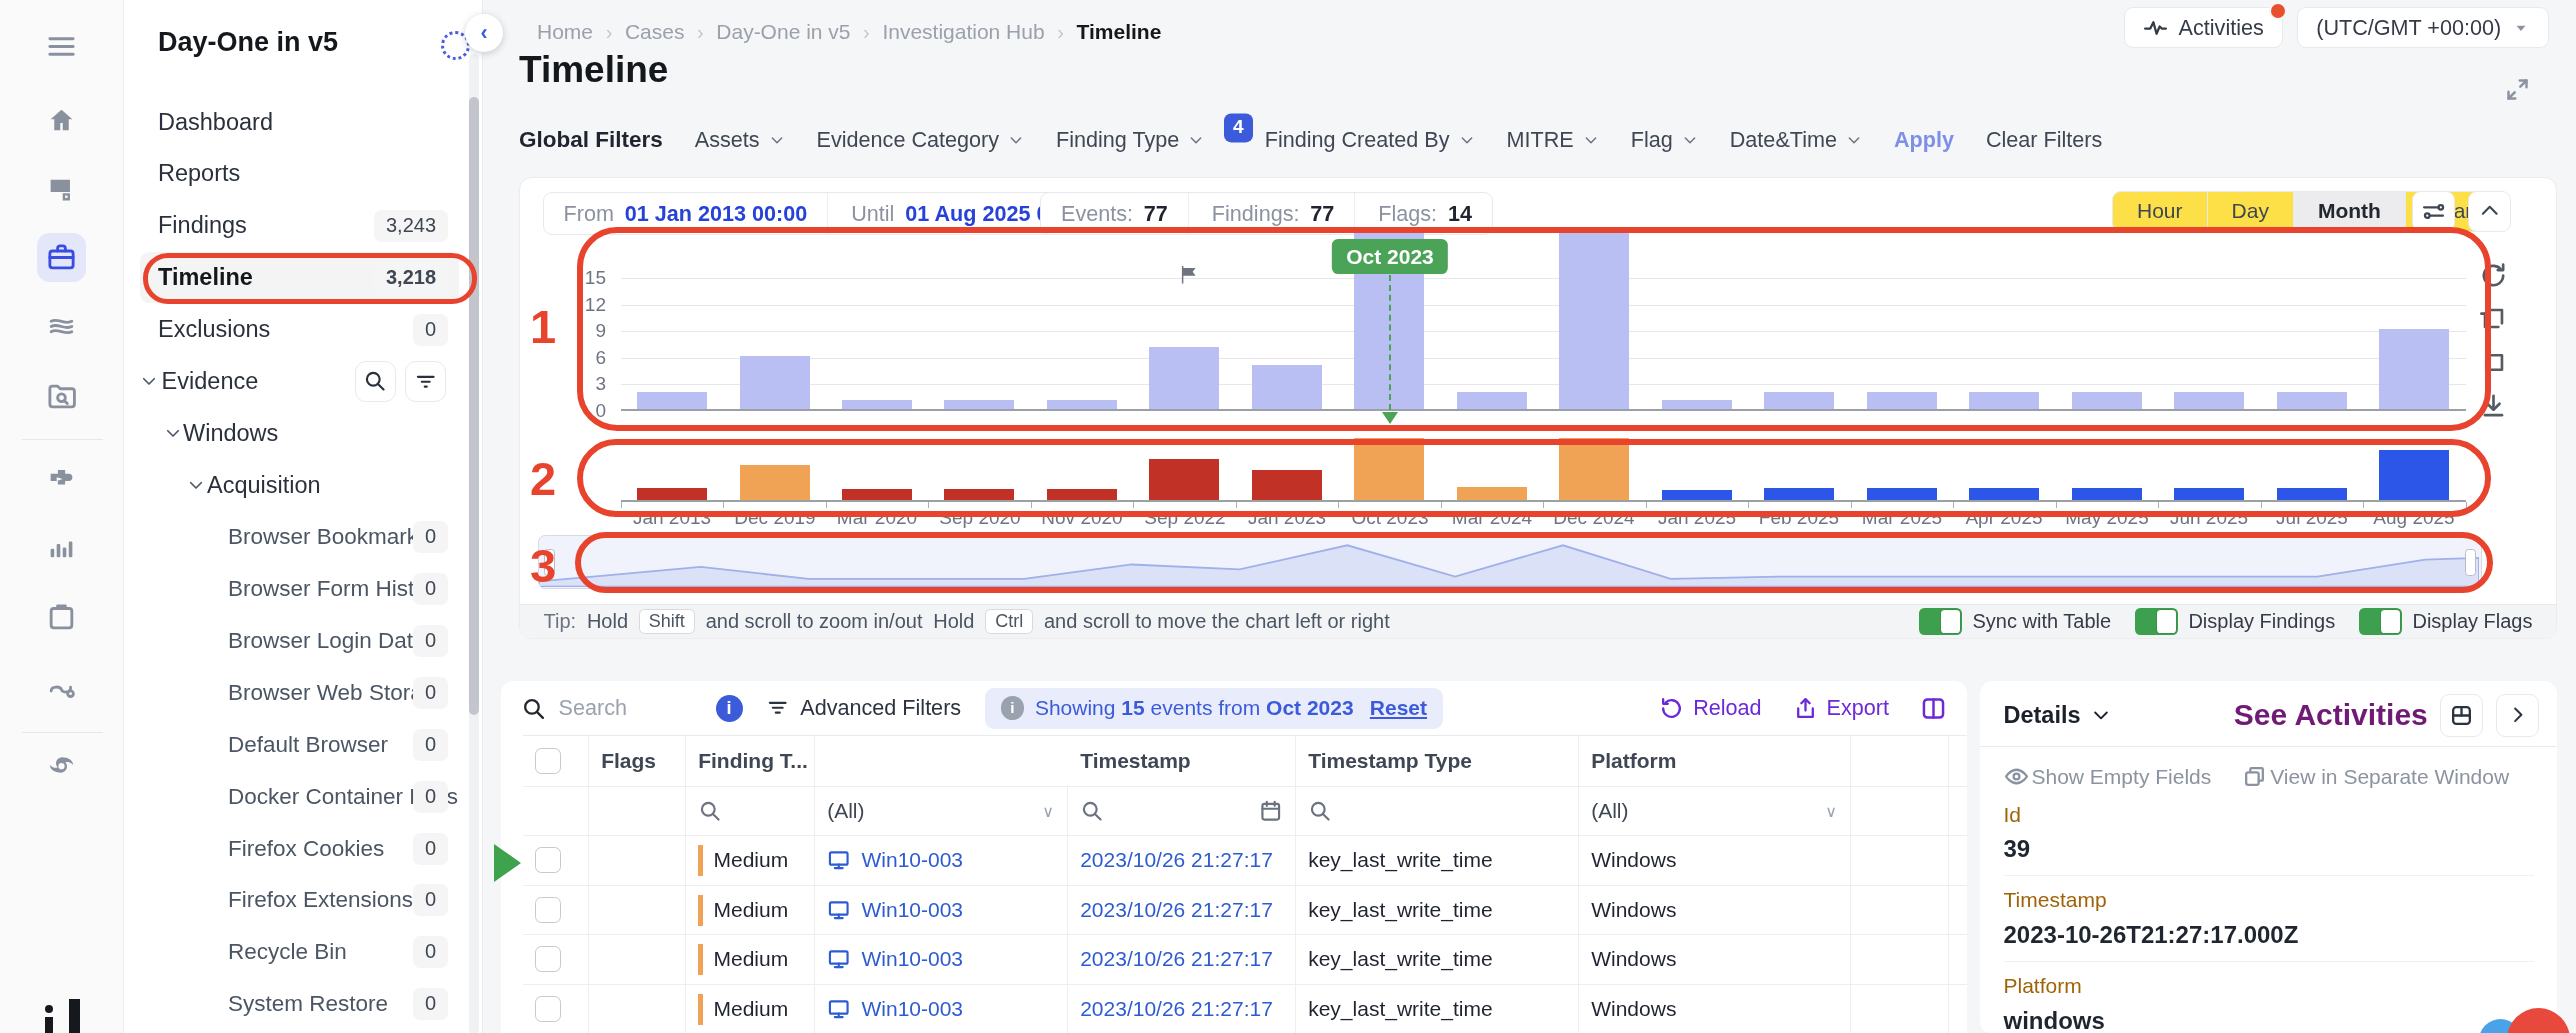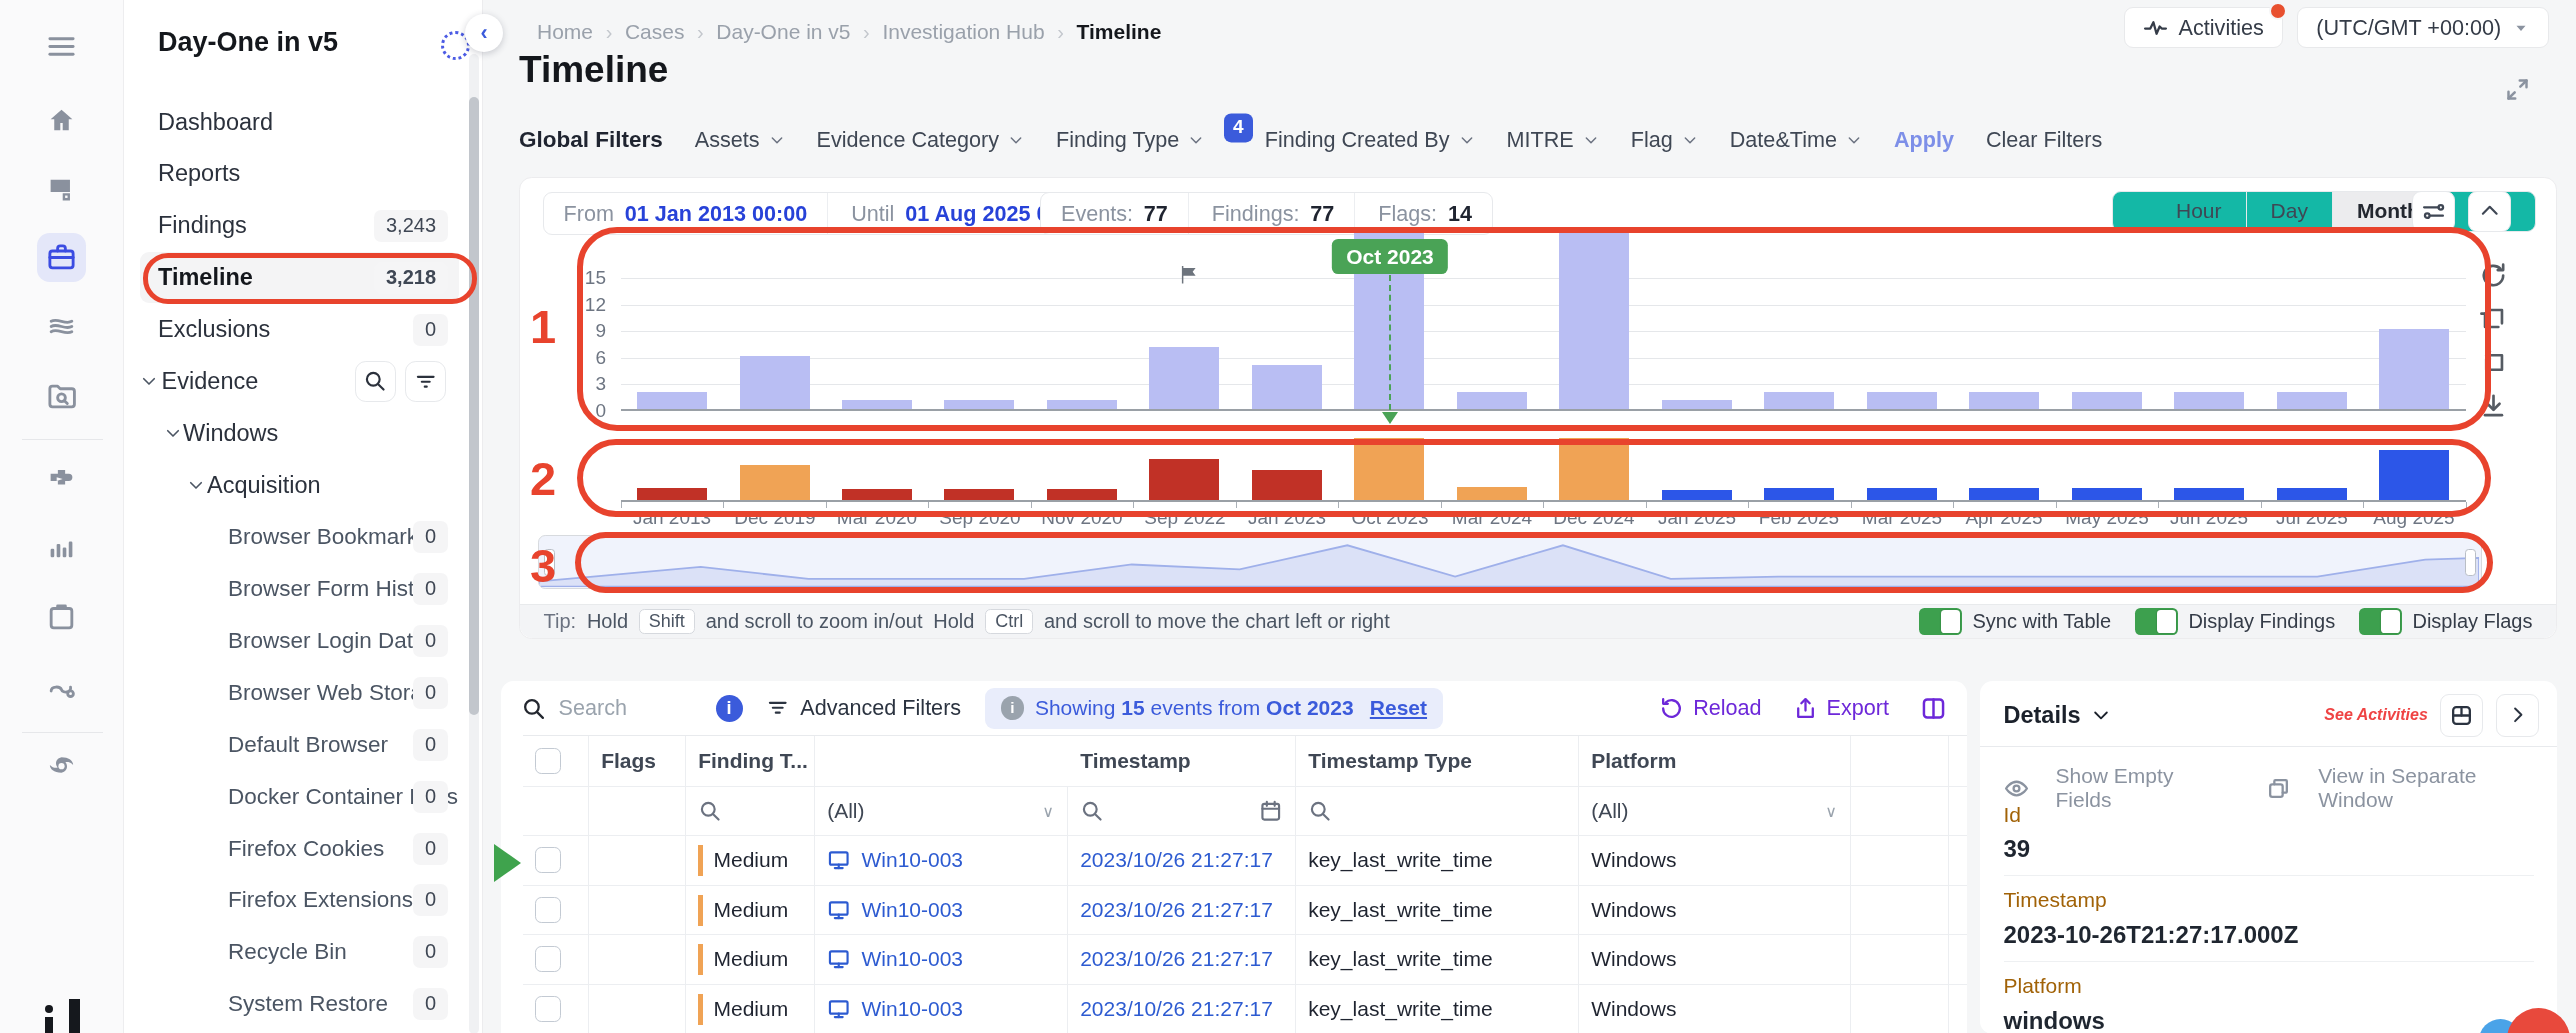--- a/index.html
+++ b/index.html
@@ -48,21 +48,21 @@
   #apply-btn { font-size:21.6px; color:#7d8fe8; font-weight:600; }
   #clear-btn { font-size:21.6px; color:#3f4754; }
 
   
   #chart-card { position:absolute; left:519px; top:177px; width:2038px; height:462px; background:#fff; border:0.9px solid #ececee; border-radius:12.6px; }
   .pill-group { position:absolute; top:14.4px; height:43px; display:flex; background:#fff; border:0.9px solid #e7e9ec; border-radius:9px; align-items:stretch; }
   .pill-cell { display:flex; align-items:center; gap:10.8px; padding:0 20px; font-size:21.6px; color:#8b93a0; }
   .pill-cell + .pill-cell { border-left:0.9px solid #eceef1;padding-left:23px; }
   .pill-cell b.blue { color:#2742d8; font-weight:700; }
   .pill-cell b.dark { color:#1f2430; font-weight:700; }
-  #interval-group { position:absolute; top:12.6px; left:1592px; height:41px; display:flex; border:0.9px solid #e7e9ec; border-radius:9px; overflow:hidden; background:#14b8a6;padding-left:39px; }
+  #interval-group { position:absolute; top:12.6px; left:1592px; height:41px; display:flex; border:0.9px solid #e7e9ec; border-radius:9px; overflow:hidden; background:#fde047; }
   .int-btn { padding:0 24px; display:flex; align-items:center; font-size:21px; color:#3f4754; }
   .int-btn + .int-btn { border-left:0.9px solid #e7e9ec; }
   .int-btn.sel { background:#ececee; font-weight:700; color:#23272f; }
   .sq-btn { position:absolute; top:12.6px; width:43px; height:41px; border:0.9px solid #e7e9ec; border-radius:9px; background:#fff; display:flex; align-items:center; justify-content:center; color:#3f4754; }
   #ylabels div { position:absolute; right:0; font-size:19px; color:#6d7582; transform:translateY(-50%); }
   #plot { position:absolute; left:101px; top:54px; width:1845px; height:179px; }
   .gridline { position:absolute; left:0; right:0; height:0.9px; background:#e5e7ea; }
   .axisline { position:absolute; left:0; right:0; bottom:0; height:1.8px; background:#9aa0a6; }
   .bar { position:absolute; bottom:1.8px; background:#b9bef3; }
   #strip { position:absolute; left:101px; top:262px; width:1845px; height:62px; }
@@ -104,25 +104,25 @@
   .checkbox { width:26px; height:26px; border:1.8px solid #c3cad3; border-radius:6.3px; background:#fff; }
   .sev-bar { width:4.5px; height:31px; background:#f0a355; margin-right:10.8px; }
   .cell-link { color:#2d5bd1; }
   .filter-cell { color:#6b7280; }
   .all-select { display:flex; align-items:center; justify-content:space-between; width:100%; font-size:21px; color:#3f4754; }
 
   
   #details-panel { position:absolute; left:1980px; top:681px; width:577px; height:353px; background:#fff; border-radius:12.6px; padding:0 23.5px; }
   #details-hdr { position:absolute; left:23.5px; right:18px; top:12.6px; height:43px; display:flex; align-items:center; gap:12.6px; }
   #details-title { font-size:23.5px; font-weight:700; color:#1b212b; display:flex; align-items:center; gap:10.8px; }
-  #see-activities { margin-left:auto; font-size:16px; font-weight:700; color:#ef4444;font-style:italic; }
+  #see-activities { margin-left:auto; font-size:30px; font-weight:700; color:#701a75; }
   .dt-btn { width:43px; height:43px; border:0.9px solid #e7e9ec; border-radius:9px; background:#fff; display:flex; align-items:center; justify-content:center; color:#2b3340; }
   #details-div { position:absolute; left:0; right:0; top:65px; height:0.9px; background:#e8eaed; }
   #details-tools { position:absolute; left:23.5px; top:83px; display:flex; gap:31px; font-size:21px; color:#8b93a0; }
-  .dt-tool { display:flex; align-items:center; gap:27px; }
+  .dt-tool { display:flex; align-items:center; gap:3px; }
   .fld-label { position:absolute; left:23.5px; font-size:21px; color:#a16207; }
   .fld-value { position:absolute; left:23.5px; font-size:24px; font-weight:700; color:#1f2630; }
   .fld-div { position:absolute; left:23.5px; right:23.5px; height:0.9px; background:#eef0f2; }
 
   
   .red-oval { position:absolute; border:6.3px solid #e8432d; border-radius:40px; z-index:30; pointer-events:none; }
   .red-num { position:absolute; color:#e8432d; font-size:47px; font-weight:800; z-index:30; }
   #green-arrow { position:absolute; left:494px; top:844px; width:0; height:0; border-top:19px solid transparent; border-bottom:19px solid transparent; border-left:27px solid #3fa34d; z-index:30; }
   #chat-blue { position:absolute; left:2479px; top:1019px; width:43px; height:43px; border-radius:50%; background:#4aa3e8; }
   #chat-red { position:absolute; left:2507px; top:1008px; width:63px; height:63px; border-radius:50%; background:#e8493c; }

